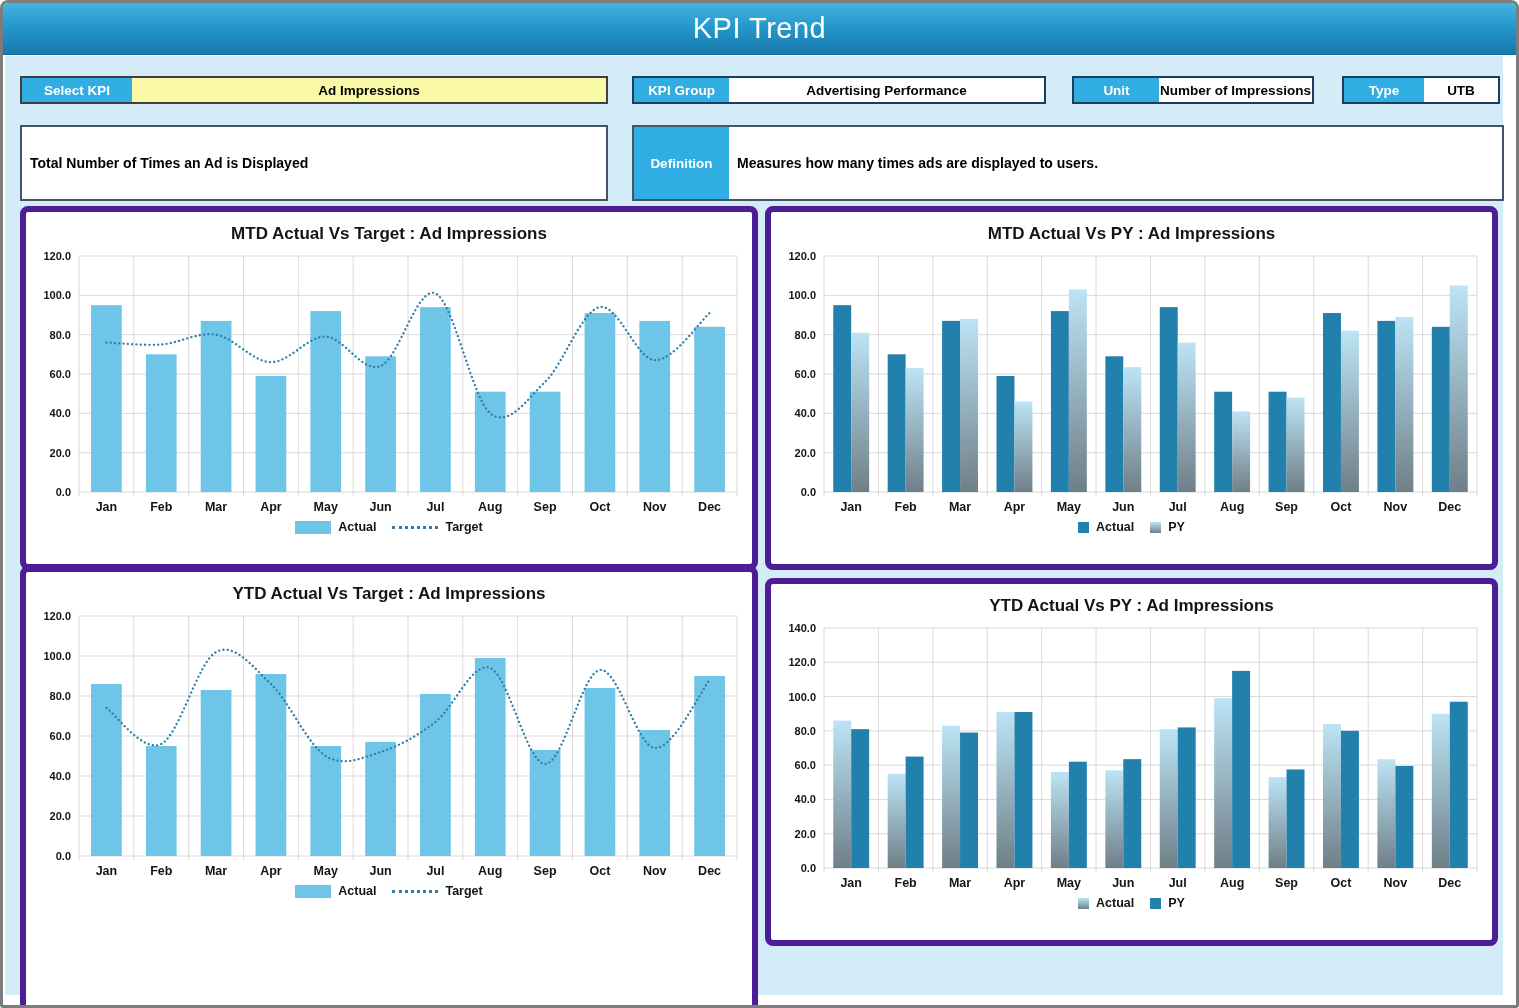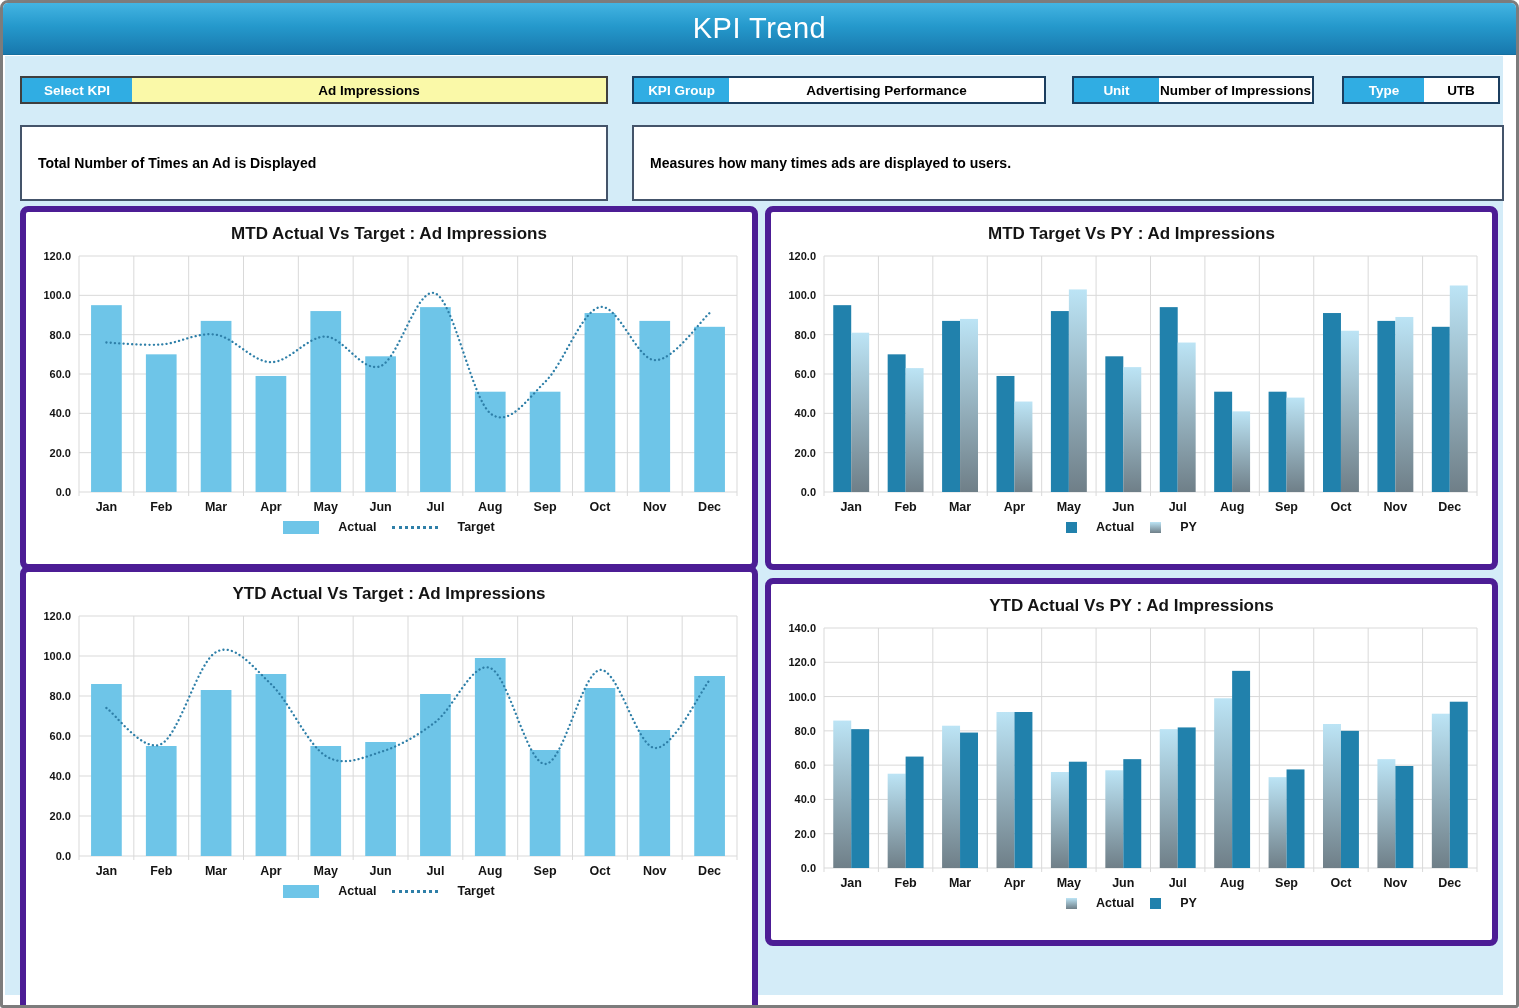--- a/index.html
+++ b/index.html
@@ -12,31 +12,31 @@
   .content-bg{position:absolute;left:2px;top:53px;width:1498px;height:939px;background:#D4ECF8}
   
   .ctrl{position:absolute;display:flex;background:#fff}
   .b-dark{border:2px solid #3f3f3f}
   .b-navy{border:2px solid #1b3e5f}
   .b-slate{border:2px solid #44546a}
   .ctrl-label{background:#30ADE3;color:#fff;font-weight:bold;font-size:13.5px;
     display:flex;align-items:center;justify-content:center;flex:none}
   .ctrl-value{flex:1;display:flex;align-items:center;justify-content:center;
     font-weight:bold;font-size:13.5px;color:#000;background:#fff;overflow:hidden;white-space:nowrap}
-  .ctrl-value.left{justify-content:flex-start;padding-left:16px}
+  .ctrl-value.left{justify-content:flex-start;padding-left:8px}
   .yellow{background:#FAF9A8}
   
   .panel{position:absolute;background:#fff;border:6px solid #4c1d95;border-radius:8px;
     display:flex;flex-direction:column;align-items:center;overflow:hidden}
   .chart-title{font-size:17px;font-weight:bold;color:#141414;margin:12px 0 4px;text-align:center}
   svg text.tick{font-family:"Liberation Sans",sans-serif;font-size:11px;font-weight:bold;fill:#141414}
   svg text.cat{font-family:"Liberation Sans",sans-serif;font-size:12.5px;font-weight:bold;fill:#141414}
   .legend{display:flex;align-items:center;justify-content:center;gap:16px;
     margin:2px 0 10px;font-size:12.5px;font-weight:bold;color:#141414}
-  .leg-item{display:inline-flex;align-items:center;gap:19px}
+  .leg-item{display:inline-flex;align-items:center;gap:7px}
   .sw{display:inline-block;flex:none}
   .sw.wide{width:36px;height:13px}
   .sw.sq{width:11px;height:11px}
   .sw.dot{width:46px;height:0;border-top:3px dotted #2e7fa8}
 </style>
 </head>
 <body>
 
 <div class="page">
   <div class="header">
@@ -58,20 +58,21 @@
   </div>
   <div class="ctrl b-navy" style="left:1339px;top:73px;width:158px;height:28px">
     <span class="ctrl-label" style="width:80px">Type</span>
     <span class="ctrl-value">UTB</span>
   </div>
 
   <div class="ctrl b-slate" style="left:17px;top:122px;width:588px;height:76px">
     <span class="ctrl-value left" style="font-size:14px">Total Number of Times an Ad is Displayed</span>
   </div>
   <div class="ctrl b-slate" style="left:629px;top:122px;width:872px;height:76px">
+    <span class="ctrl-label" style="width:95px">Definition</span>
     <span class="ctrl-value left" style="font-size:14px">Measures how many times ads are displayed to users.</span>
   </div>
 
   <section class="panel" style="left:17px;top:203px;width:738px;height:364px">
     <h2 class="chart-title">MTD Actual Vs Target : Ad Impressions</h2>
     <svg width="724" height="270" viewBox="0 0 724 270">
         <line x1="52" x2="52" y1="8" y2="248" stroke="#D9D9D9" stroke-width="1"></line>
         <line x1="106.83333333333334" x2="106.83333333333334" y1="8" y2="248" stroke="#D9D9D9" stroke-width="1"></line>
         <line x1="161.66666666666669" x2="161.66666666666669" y1="8" y2="248" stroke="#D9D9D9" stroke-width="1"></line>
         <line x1="216.5" x2="216.5" y1="8" y2="248" stroke="#D9D9D9" stroke-width="1"></line>
@@ -130,21 +131,21 @@
           <span>Actual</span>
         </span>
         <span class="leg-item">
           <span class="sw dot" style="border-top-color: rgb(46, 127, 168);"></span>
           <span>Target</span>
         </span>
       </div>
   </section>
 
   <section class="panel" style="left:762px;top:203px;width:733px;height:364px">
-    <h2 class="chart-title">MTD Target Vs PY : Ad Impressions</h2>
+    <h2 class="chart-title">MTD Actual Vs PY : Ad Impressions</h2>
     <svg width="719" height="270" viewBox="0 0 719 270">
         <line x1="52" x2="52" y1="8" y2="248" stroke="#D9D9D9" stroke-width="1"></line>
         <line x1="106.41666666666666" x2="106.41666666666666" y1="8" y2="248" stroke="#D9D9D9" stroke-width="1"></line>
         <line x1="160.83333333333331" x2="160.83333333333331" y1="8" y2="248" stroke="#D9D9D9" stroke-width="1"></line>
         <line x1="215.25" x2="215.25" y1="8" y2="248" stroke="#D9D9D9" stroke-width="1"></line>
         <line x1="269.66666666666663" x2="269.66666666666663" y1="8" y2="248" stroke="#D9D9D9" stroke-width="1"></line>
         <line x1="324.0833333333333" x2="324.0833333333333" y1="8" y2="248" stroke="#D9D9D9" stroke-width="1"></line>
         <line x1="378.5" x2="378.5" y1="8" y2="248" stroke="#D9D9D9" stroke-width="1"></line>
         <line x1="432.91666666666663" x2="432.91666666666663" y1="8" y2="248" stroke="#D9D9D9" stroke-width="1"></line>
         <line x1="487.3333333333333" x2="487.3333333333333" y1="8" y2="248" stroke="#D9D9D9" stroke-width="1"></line>

